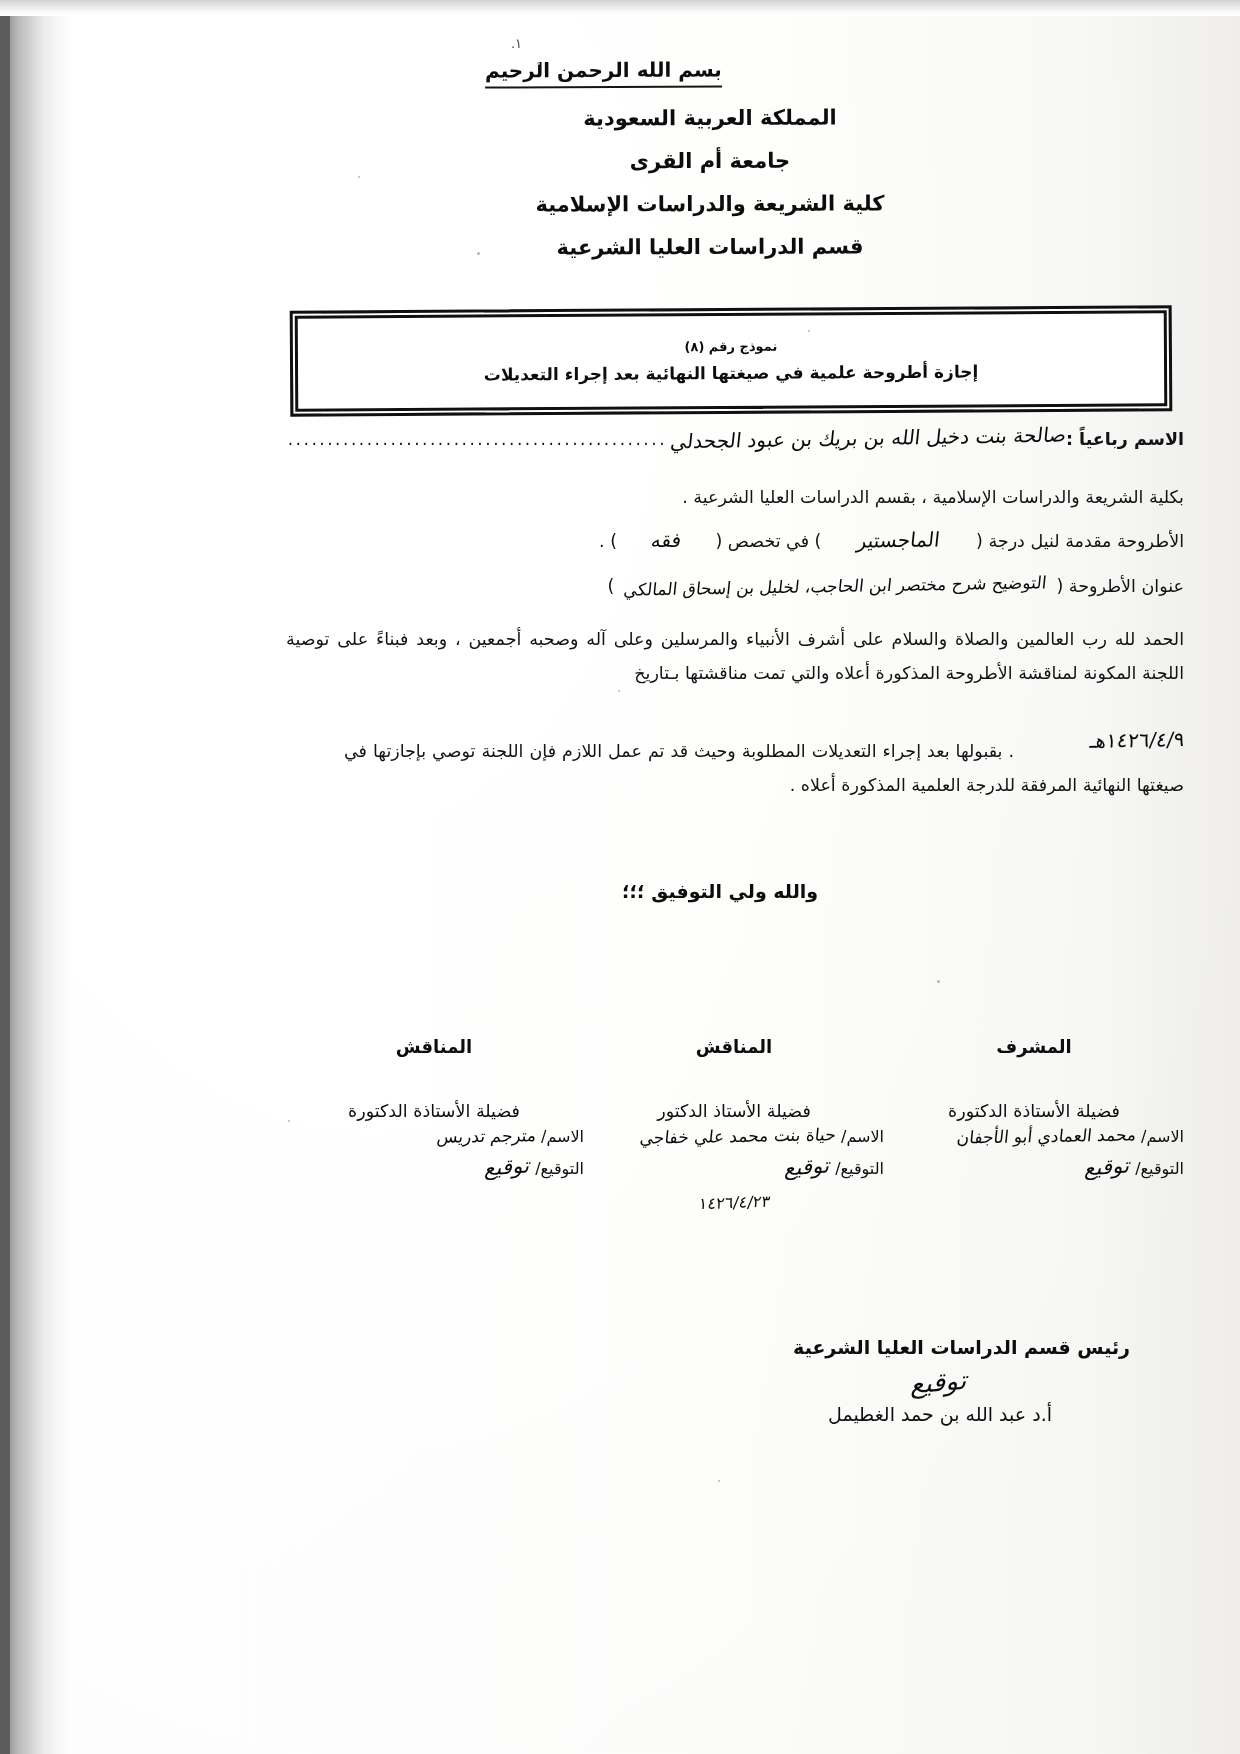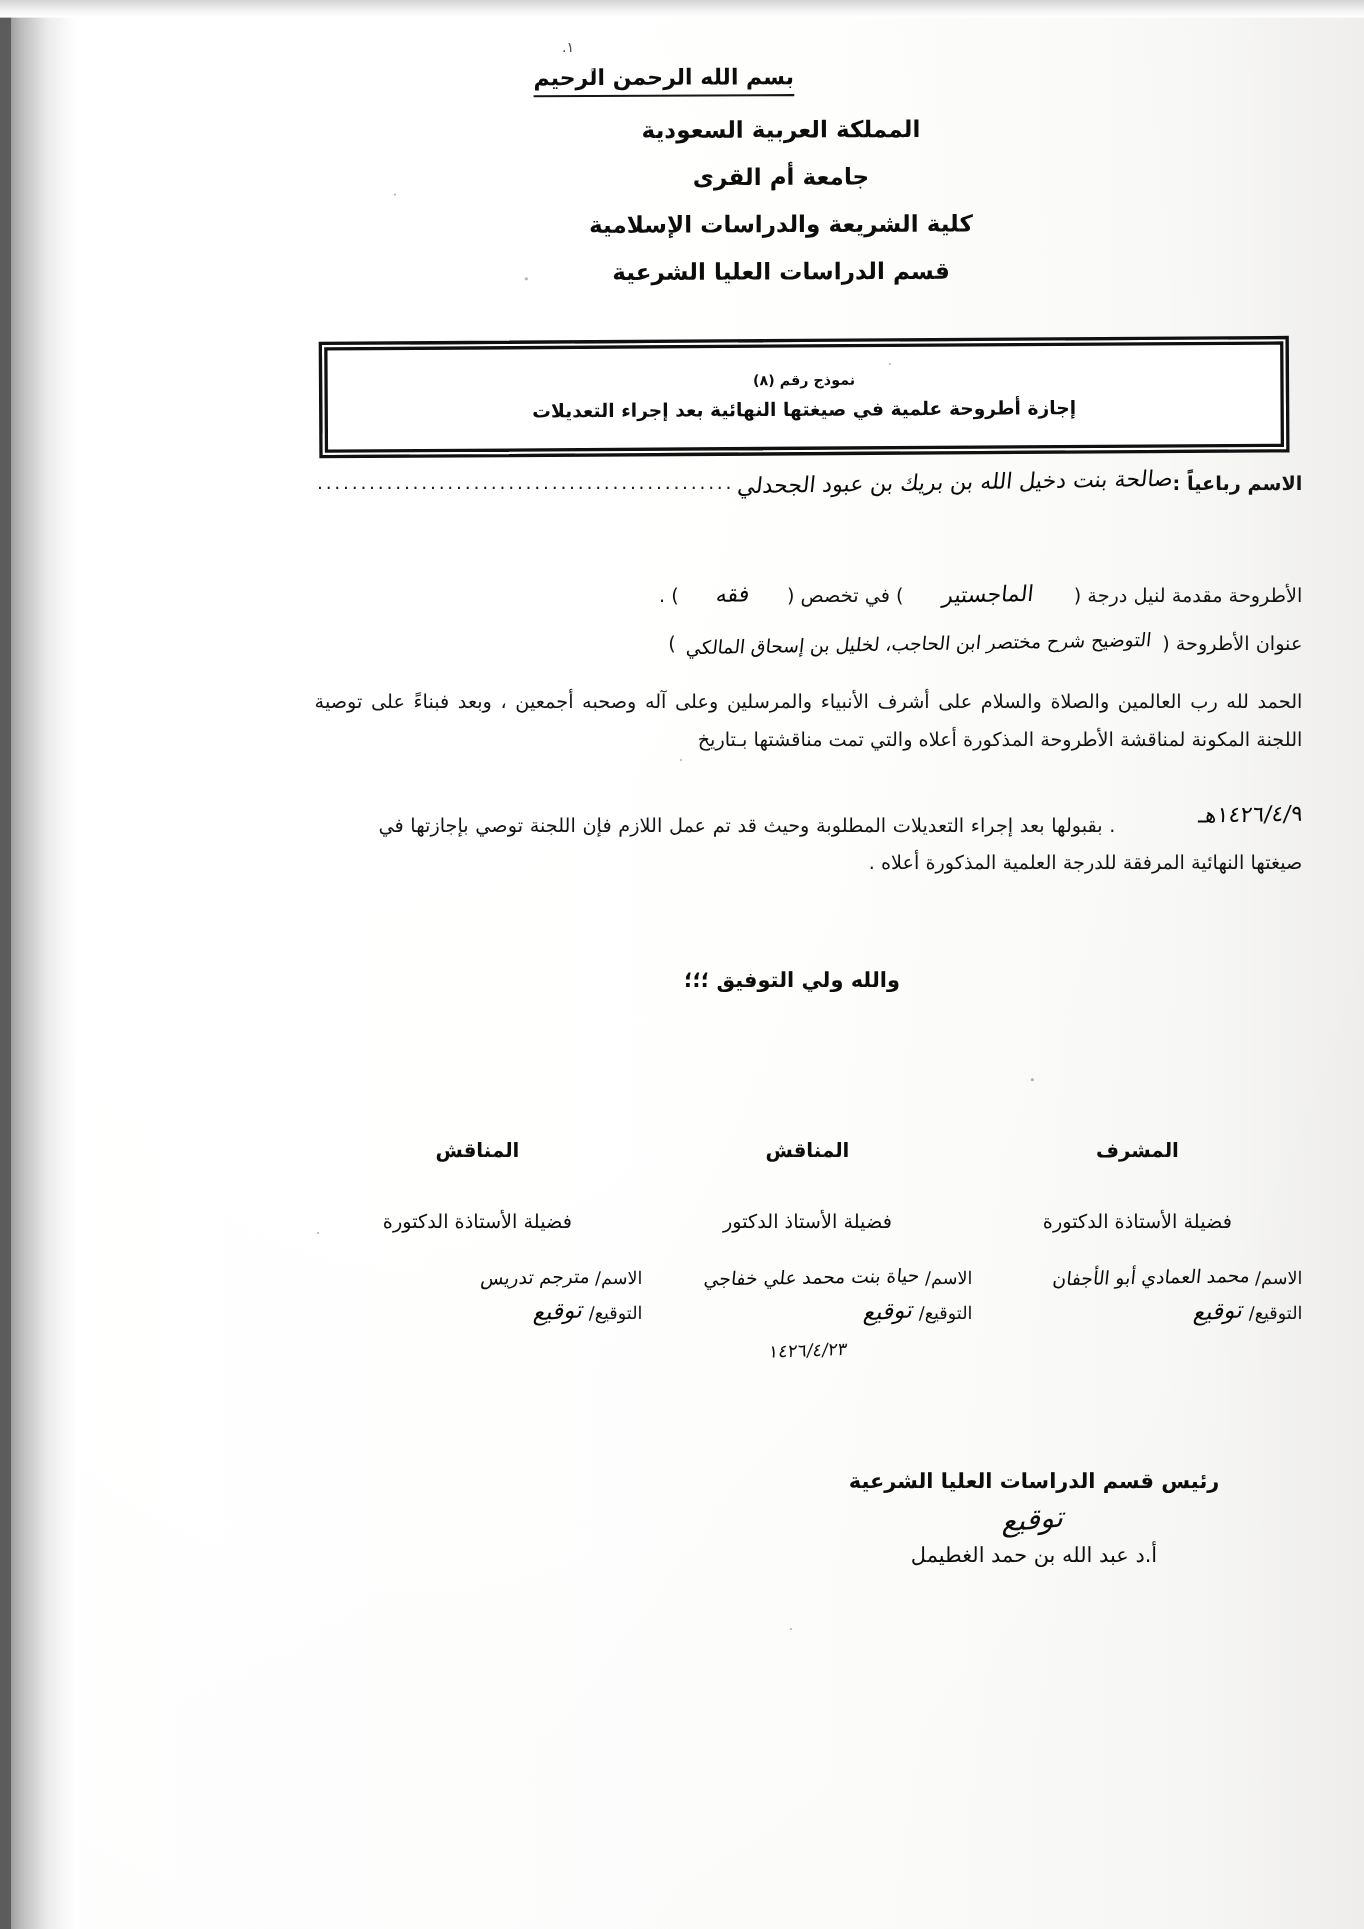--- a/index.html
+++ b/index.html
@@ -207,21 +207,20 @@
     text-align: center;
     position: relative;
   }
   .role {
     font-size: 18px;
     font-weight: 700;
     margin-bottom: 44px;
   }
   .rank {
     font-size: 17.5px;
-    margin-bottom: 26px;
   }
   .kv {
     font-size: 16px;
     text-align: right;
     white-space: nowrap;
     line-height: 30px;
     direction: rtl;
   }
   .kv .k { font-weight: 400; }
 
@@ -245,20 +244,21 @@
     position: absolute;
     top: 1336px;
     right: 110px;
     text-align: center;
     width: 380px;
   }
   .footer-role {
     font-size: 19px;
     font-weight: 700;
     line-height: 1.2;
+    text-align: right;
   }
   .footer-sig {
     margin: 8px 0 6px 0;
     font-size: 26px;
     transform: skewX(-18deg) rotate(-5deg);
     display: inline-block;
     letter-spacing: -3px;
   }
   .footer-name {
     font-size: 19px;
@@ -302,20 +302,21 @@
     <div class="box-stray">١.</div>
 
     <div class="body-area">
       <div class="frow">
         <span class="lbl">الاسم رباعياً :</span>
         <span class="hand hand-lg">صالحة بنت دخيل الله بن بريك بن عبود الجحدلي</span>
         <span class="dots">................................................................................</span>
       </div>
     </div>
 
+    <div class="para" style="top:480px;">بكلية الشريعة والدراسات الإسلامية ، بقسم الدراسات العليا الشرعية .</div>
 
     <div class="body-area" style="top:530px;">
       <div class="frow">
         <span class="lbl-n">الأطروحة مقدمة لنيل درجة (</span>
         <span class="hand hand-lg" style="margin:0 36px;">الماجستير</span>
         <span class="lbl-n">) في تخصص (</span>
         <span class="hand hand-lg" style="margin:0 34px;">فقه</span>
         <span class="lbl-n">) .</span>
       </div>
     </div>

